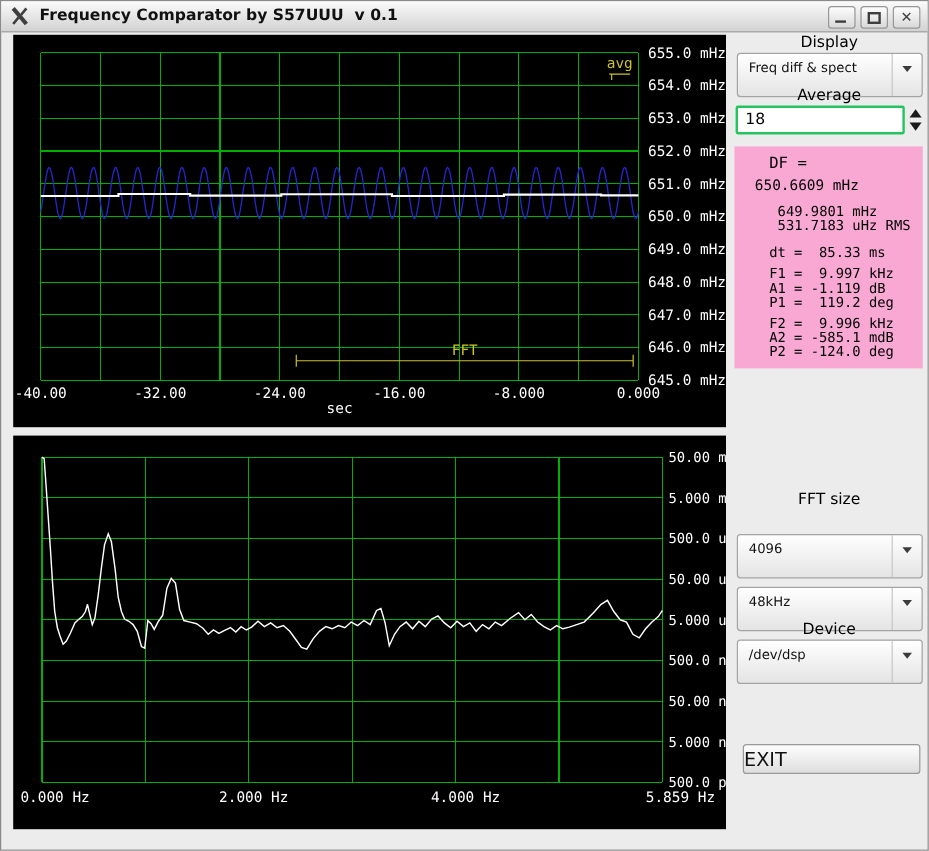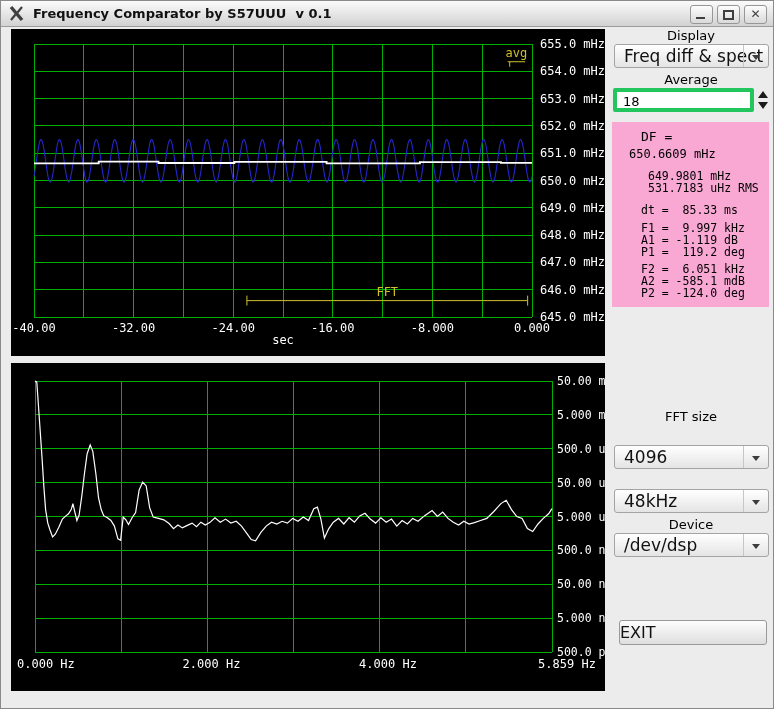--- a/index.html
+++ b/index.html
@@ -21,29 +21,29 @@
   
   .panel{position:absolute;background:#000;}
   .panel svg{position:absolute;left:0;top:0;}
   #panel1{left:10px;top:28px;width:594px;height:327px;}
   #panel2{left:10px;top:362px;width:594px;height:328px;}
   .axis{font-family:"DejaVu Sans Mono","Liberation Mono",monospace;font-size:12px;fill:#fff;}
   .axis2{font-family:"DejaVu Sans Mono","Liberation Mono",monospace;font-size:11.5px;fill:#fff;}
   .mark{font-family:"DejaVu Sans Mono","Liberation Mono",monospace;font-size:12px;}
   
   .ctl-label{position:absolute;left:612px;width:156px;text-align:center;font-size:13px;color:#000;}
-  .combo{position:absolute;left:613px;width:155px;height:24px;box-sizing:border-box;
+  .combo{position:absolute;left:613px;width:155px;height:37px;box-sizing:border-box;
          border:1px solid #a4a4a4;border-radius:3px;background:linear-gradient(#ffffff,#e4e4e4);
-         font-size:17px;color:#111;cursor:default;}
+         font-size:11px;color:#111;cursor:default;}
   .combo .val{position:absolute;left:9px;top:0;line-height:23px;}
   .combo .arrow-box{position:absolute;right:0;top:0;width:24px;height:100%;border-left:1px solid #c6c6c6;}
   .combo .arrow{position:absolute;right:8px;top:10px;width:0;height:0;
                 border-left:4px solid transparent;border-right:4px solid transparent;border-top:5px solid #3c3c3c;}
   .spin{position:absolute;left:612px;top:87px;width:141px;height:24px;box-sizing:border-box;
-        background:#fff;border:4px solid #22c55e;border-radius:2px;font-size:13px;color:#000;}
+        background:#fff;border:2px solid #22c55e;border-radius:2px;font-size:13px;color:#000;}
   .spin .val{position:absolute;left:6px;top:0;line-height:20px;}
   .spin-up{position:absolute;left:757px;top:90px;width:0;height:0;cursor:default;
            border-left:5px solid transparent;border-right:5px solid transparent;border-bottom:7px solid #1a1a1a;}
   .spin-dn{position:absolute;left:757px;top:101px;width:0;height:0;cursor:default;
            border-left:5px solid transparent;border-right:5px solid transparent;border-top:7px solid #1a1a1a;}
   
   .readout{position:absolute;left:611px;top:121px;width:157px;height:185px;background:#f9a8d4;}
   .ro{position:absolute;font-family:"DejaVu Sans Mono","Liberation Mono",monospace;
       font-size:11.5px;color:#000;white-space:pre;}
   .ro-big{font-size:12px;}
@@ -186,21 +186,21 @@
 
   <div class="readout">
     <div class="ro ro-med" style="left:29px;top:7px;">DF =</div>
     <div class="ro ro-big" style="left:17px;top:25px;">650.6609 mHz</div>
     <div class="ro" style="left:36px;top:47px;">649.9801 mHz</div>
     <div class="ro" style="left:36px;top:59px;">531.7183 uHz RMS</div>
     <div class="ro" style="left:29px;top:81px;text-align:center;">dt =  85.33 ms</div>
     <div class="ro" style="left:29px;top:99px;">F1 =  9.997 kHz</div>
     <div class="ro" style="left:29px;top:111px;">A1 = -1.119 dB</div>
     <div class="ro" style="left:29px;top:123px;">P1 =  119.2 deg</div>
-    <div class="ro" style="left:29px;top:140px;">F2 =  6.051 kHz</div>
+    <div class="ro" style="left:29px;top:140px;">F2 =  9.996 kHz</div>
     <div class="ro" style="left:29px;top:152px;">A2 = -585.1 mdB</div>
     <div class="ro" style="left:29px;top:164px;">P2 = -124.0 deg</div>
   </div>
 
   <div class="ctl-label" style="top:408px;">FFT size</div>
   <div class="combo" style="top:444px;">
     <span class="val">4096</span>
     <span class="arrow-box">
         <span class="arrow"></span>
       </span>

